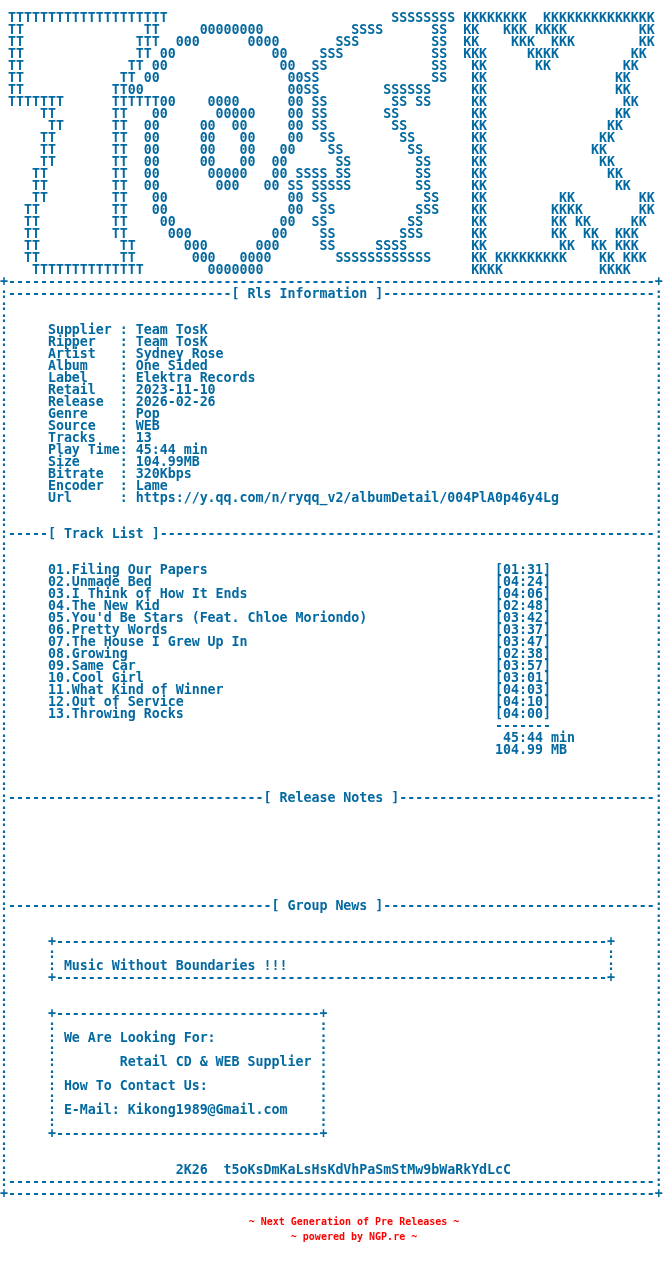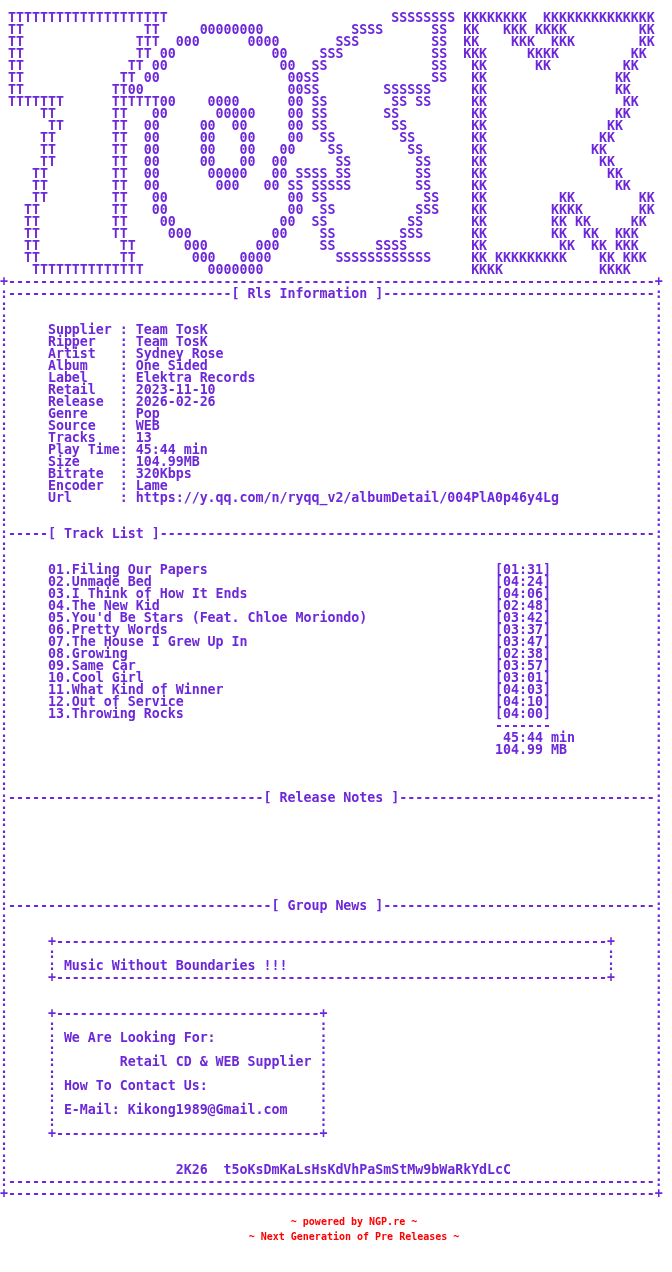--- a/index.html
+++ b/index.html
@@ -7,21 +7,21 @@
     background: #ffffff;
     width: 672px;
     height: 1272px;
     overflow: hidden;
     position: relative;
     font-family: "DejaVu Sans Mono", monospace;
   }
   pre.nfo {
     position: absolute;
     left: 0;
-    color: #6d28d9;
+    color: #0369a1;
     font-family: "DejaVu Sans Mono", monospace;
     font-size: 13.3px;
     line-height: 12px;
     font-weight: bold;
     letter-spacing: -0.02px;
     white-space: pre;
   }
   #ascii-art { top: 12px; }
   #nfo-body  { top: 276px; }
   .footer {
@@ -135,15 +135,15 @@
 :     : E-Mail: Kikong1989@Gmail.com    :                                         :
 :     :                                 :                                         :
 :     +---------------------------------+                                         :
 :                                                                                 :
 :                                                                                 :
 :                     2K26  t5oKsDmKaLsHsKdVhPaSmStMw9bWaRkYdLcC                  :
 :---------------------------------------------------------------------------------:
 +---------------------------------------------------------------------------------+</pre>
 
 <div class="footer" style="color: rgb(255, 0, 0);">
+  <div>~ Next Generation of Pre Releases ~</div>
   <div>~ powered by NGP.re ~</div>
-  <div>~ Next Generation of Pre Releases ~</div>
 </div>
 
 </body></html>

